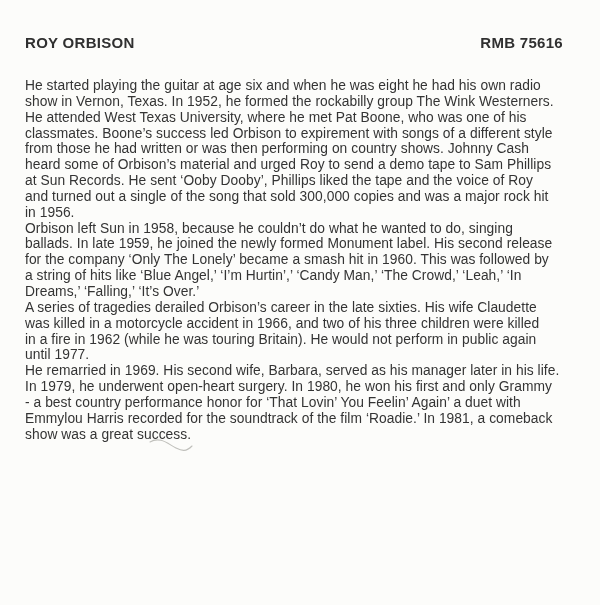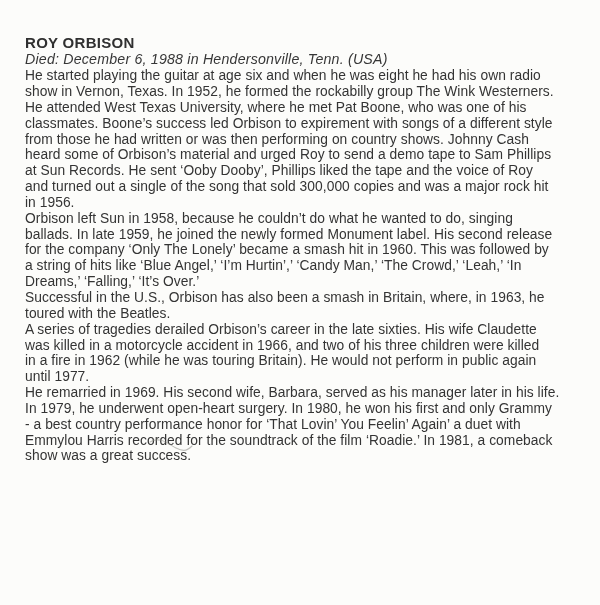--- a/index.html
+++ b/index.html
@@ -44,20 +44,21 @@
     padding-right: 15px;
   }
   .vital-line {
     font-size: 14.2px;
     font-style: italic;
     line-height: 17.2px;
     color: #363636;
     letter-spacing: 0.2px;
   }
   .bio {
+    margin-top: 27px;
   }
   .bio p {
     margin: 0;
     font-size: 13.8px;
     line-height: 15.85px;
     white-space: pre-line;
     letter-spacing: 0.05px;
     color: #343434;
   }
   .pen-mark {
@@ -69,41 +70,39 @@
   }
 </style>
 </head>
 <body>
 
 <div class="page">
 
   <header>
     <div class="header-row">
       <h1 class="artist-name">ROY ORBISON</h1>
+      <div class="catalog-number">RMB 75616</div>
     </div>
-    <div class="vital-line">Died: December 6, 1988 in Hendersonville, Tenn. (USA)</div>
   </header>
 
   <main class="bio">
     <p>He started playing the guitar at age six and when he was eight he had his own radio
 show in Vernon, Texas. In 1952, he formed the rockabilly group The Wink Westerners.
 He attended West Texas University, where he met Pat Boone, who was one of his
 classmates. Boone’s success led Orbison to expirement with songs of a different style
 from those he had written or was then performing on country shows. Johnny Cash
 heard some of Orbison’s material and urged Roy to send a demo tape to Sam Phillips
 at Sun Records. He sent ‘Ooby Dooby’, Phillips liked the tape and the voice of Roy
 and turned out a single of the song that sold 300,000 copies and was a major rock hit
 in 1956.</p>
     <p>Orbison left Sun in 1958, because he couldn’t do what he wanted to do, singing
 ballads. In late 1959, he joined the newly formed Monument label. His second release
 for the company ‘Only The Lonely’ became a smash hit in 1960. This was followed by
 a string of hits like ‘Blue Angel,’ ‘I’m Hurtin’,’ ‘Candy Man,’ ‘The Crowd,’ ‘Leah,’ ‘In
 Dreams,’ ‘Falling,’ ‘It’s Over.’</p>
-    <p>Successful in the U.S., Orbison has also been a smash in Britain, where, in 1963, he
-toured with the Beatles.</p>
     <p>A series of tragedies derailed Orbison’s career in the late sixties. His wife Claudette
 was killed in a motorcycle accident in 1966, and two of his three children were killed
 in a fire in 1962 (while he was touring Britain). He would not perform in public again
 until 1977.</p>
     <p>He remarried in 1969. His second wife, Barbara, served as his manager later in his life.
 In 1979, he underwent open-heart surgery. In 1980, he won his first and only Grammy
 - a best country performance honor for ‘That Lovin’ You Feelin’ Again’ a duet with
 Emmylou Harris recorded for the soundtrack of the film ‘Roadie.’ In 1981, a comeback
 show was a great success.</p>
   </main>

